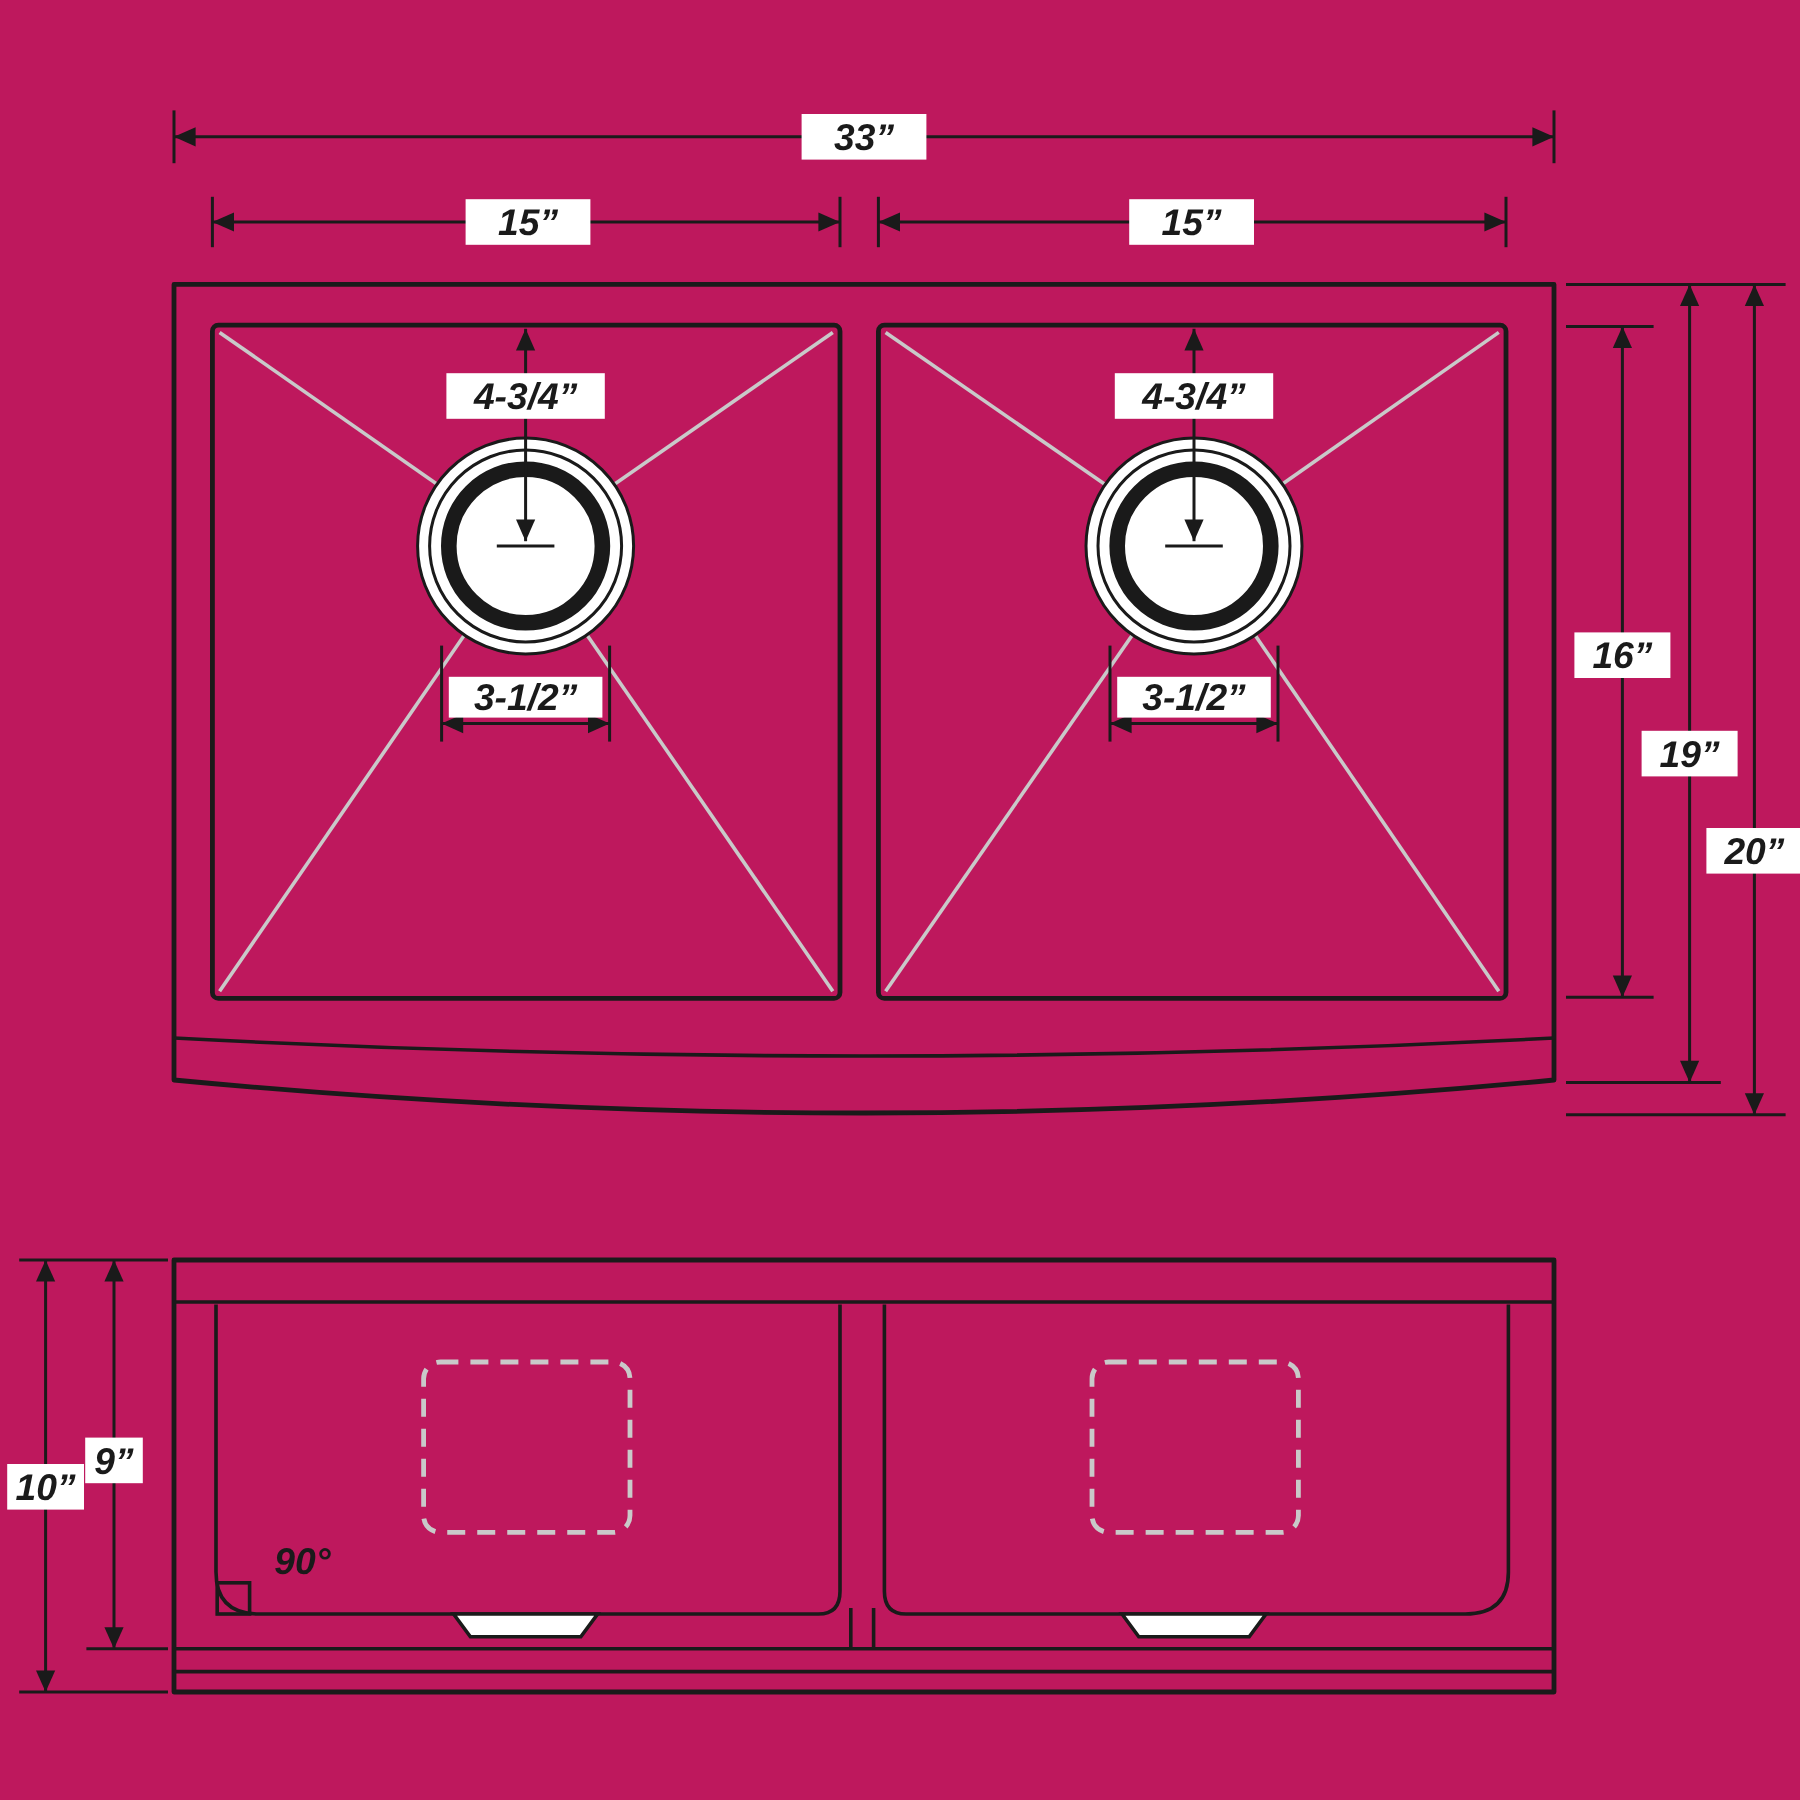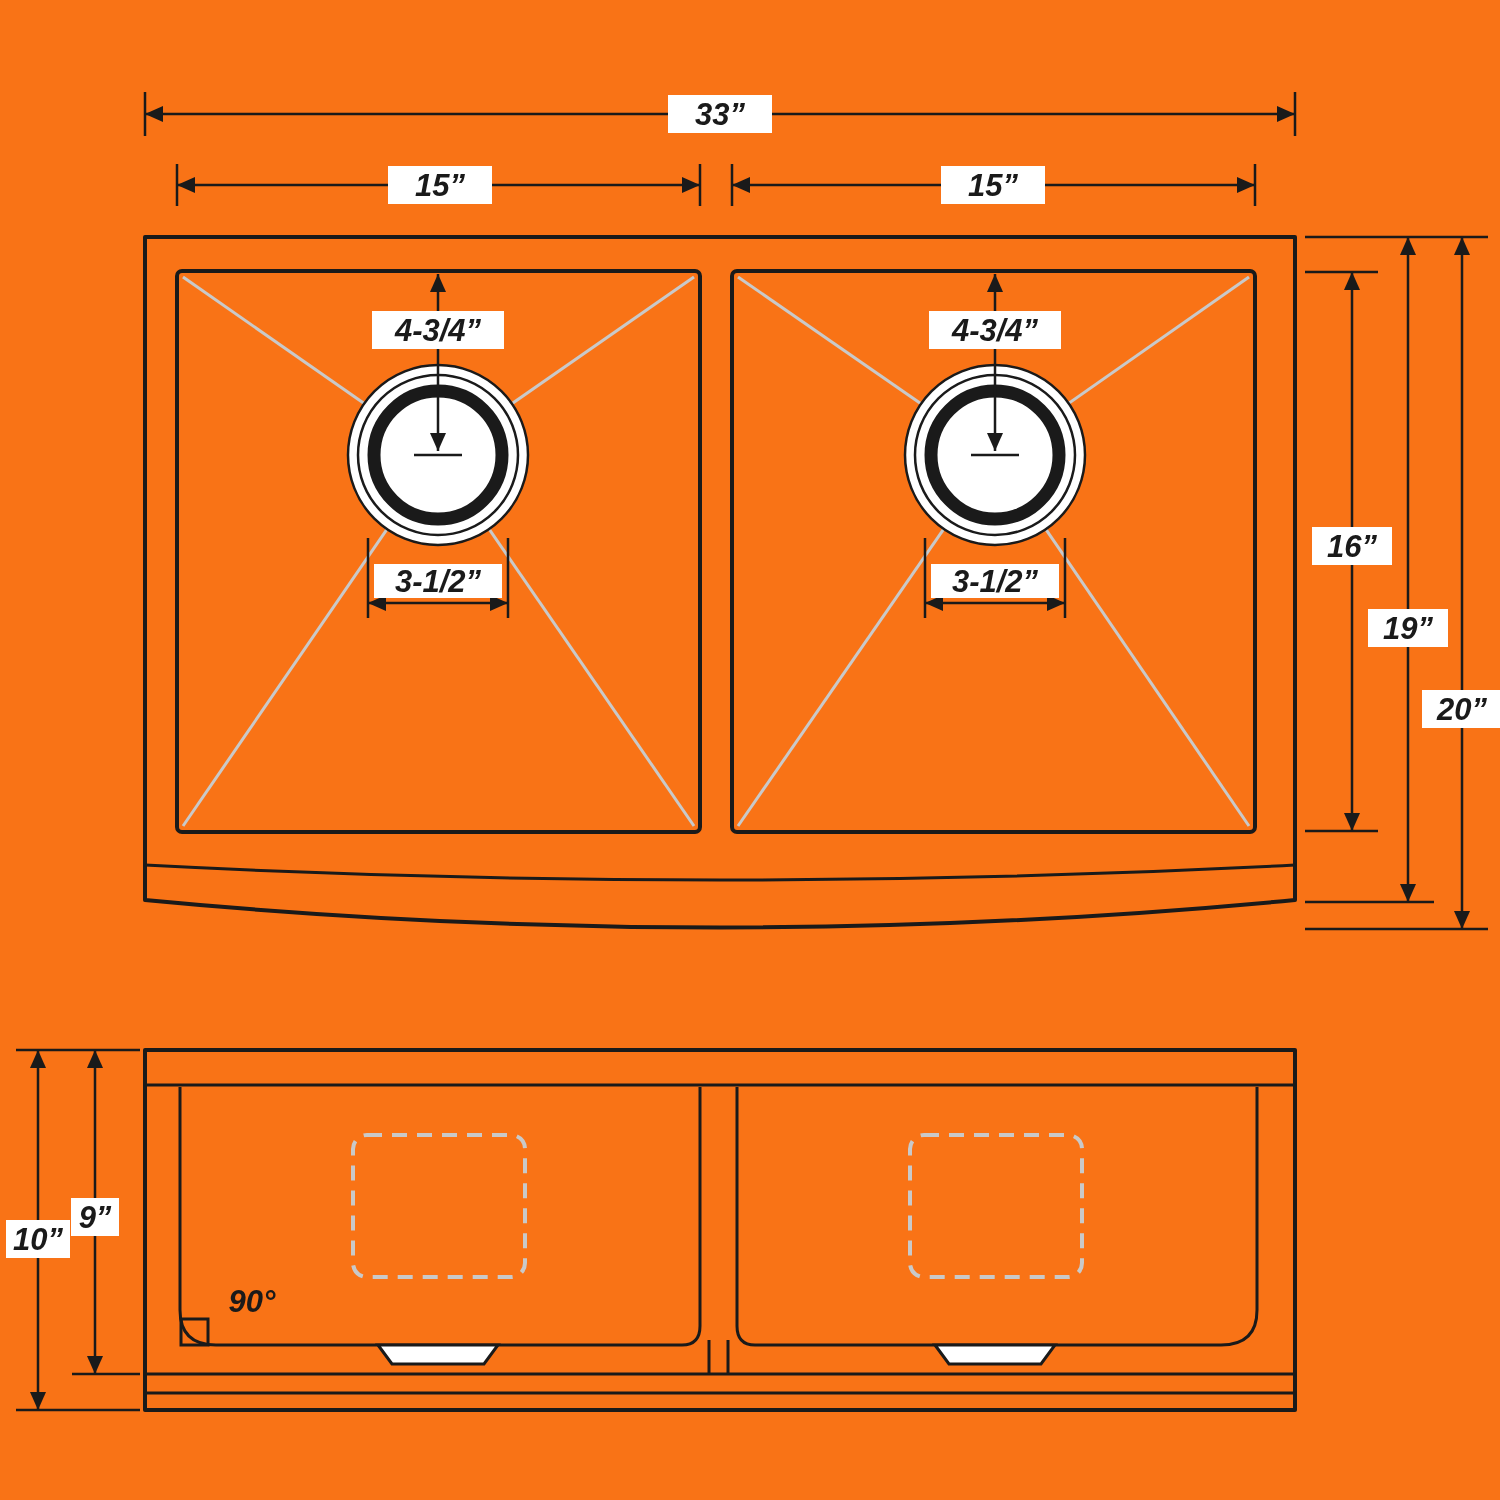--- a/index.html
+++ b/index.html
@@ -4,21 +4,21 @@
 <style>
   html, body {
     margin: 0;
     padding: 0;
     background: #ffffff;
   }
   .stage {
     position: relative;
     width: 1500px;
     height: 1500px;
-    background: #f97316;
+    background: #be185d;
     overflow: hidden;
     font-family: "Liberation Sans", sans-serif;
   }
   svg { display: block; }
   .outline {
     fill: none;
     stroke: #1a1a1a;
     stroke-width: 4;
     stroke-linejoin: round;
   }

